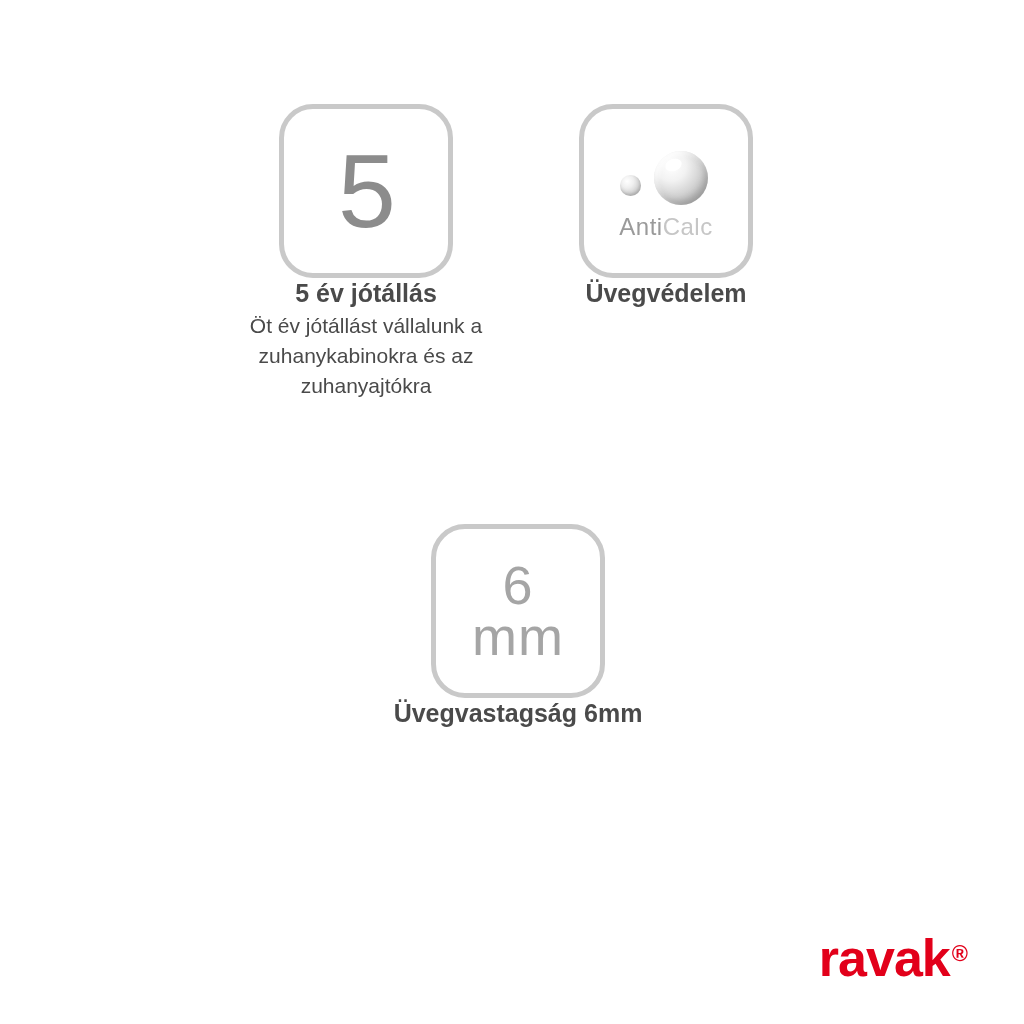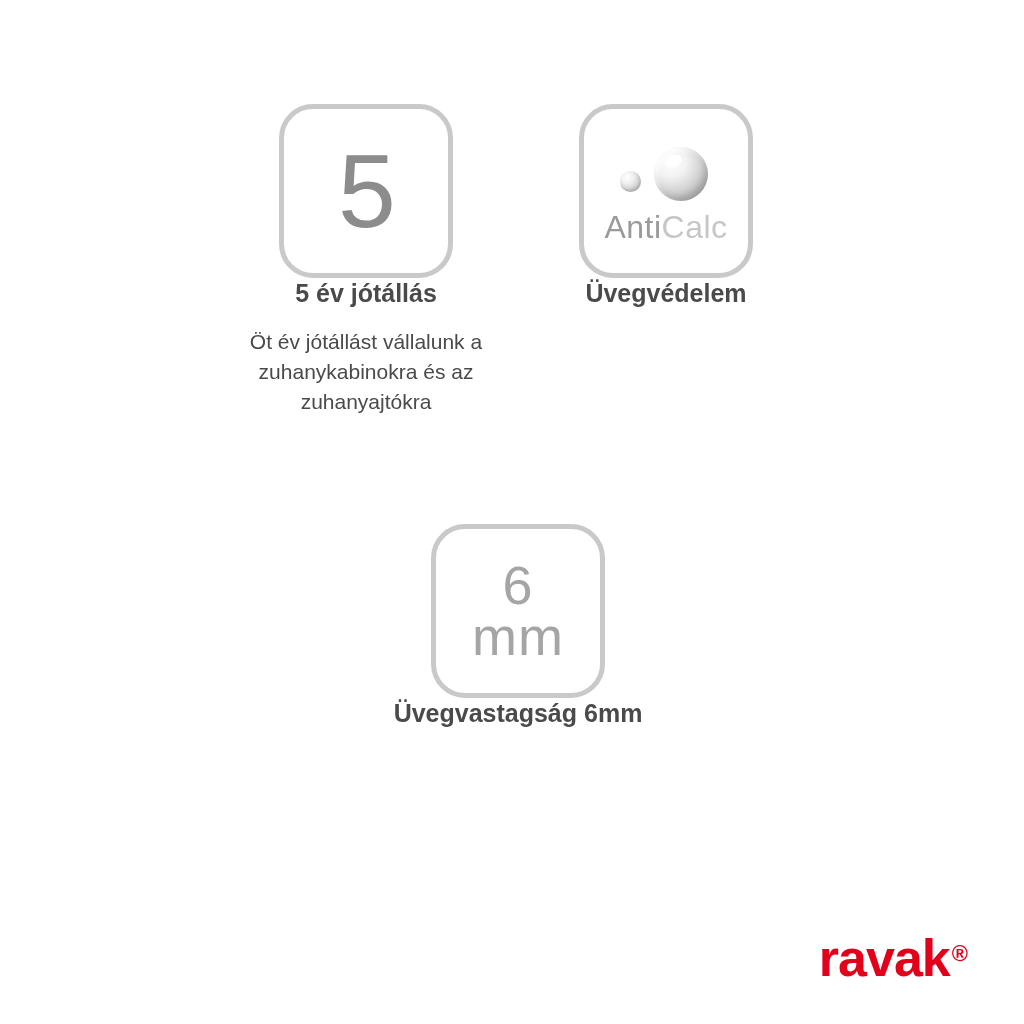--- a/index.html
+++ b/index.html
@@ -108,36 +108,36 @@
     position: absolute;
     left: 14px;
     top: 26px;
     width: 21px;
     height: 21px;
     border-radius: 50%;
     background: radial-gradient(circle at 34% 30%, #ffffff 0%, #efefef 32%, #cfcfcf 66%, #b0b0b0 100%);
     box-shadow: inset -1px -2px 3px rgba(120,120,120,0.35);
   }
   .anticalc-word {
-    font-size: 32px;
+    font-size: 24px;
     letter-spacing: 0.5px;
     white-space: nowrap;
     text-align: right;
   }
   .anticalc-word .w1 { color: #9a9a9a; }
   .anticalc-word .w2 { color: #c6c6c6; }
 
   .feature-title {
     font-size: 25px;
     font-weight: bold;
     color: #4a4a4a;
     line-height: 1.22;
   }
   .feature-desc {
-    margin-top: 18px;
+    margin-top: 2px;
     font-size: 21px;
     color: #4a4a4a;
     line-height: 1.43;
   }
 
   
   #feature-warranty  { left: 196px; top: 104px; width: 340px; }
   #feature-glass     { left: 496px; top: 104px; width: 340px; }
   #feature-thickness { left: 340px; top: 524px; width: 356px; }
 

